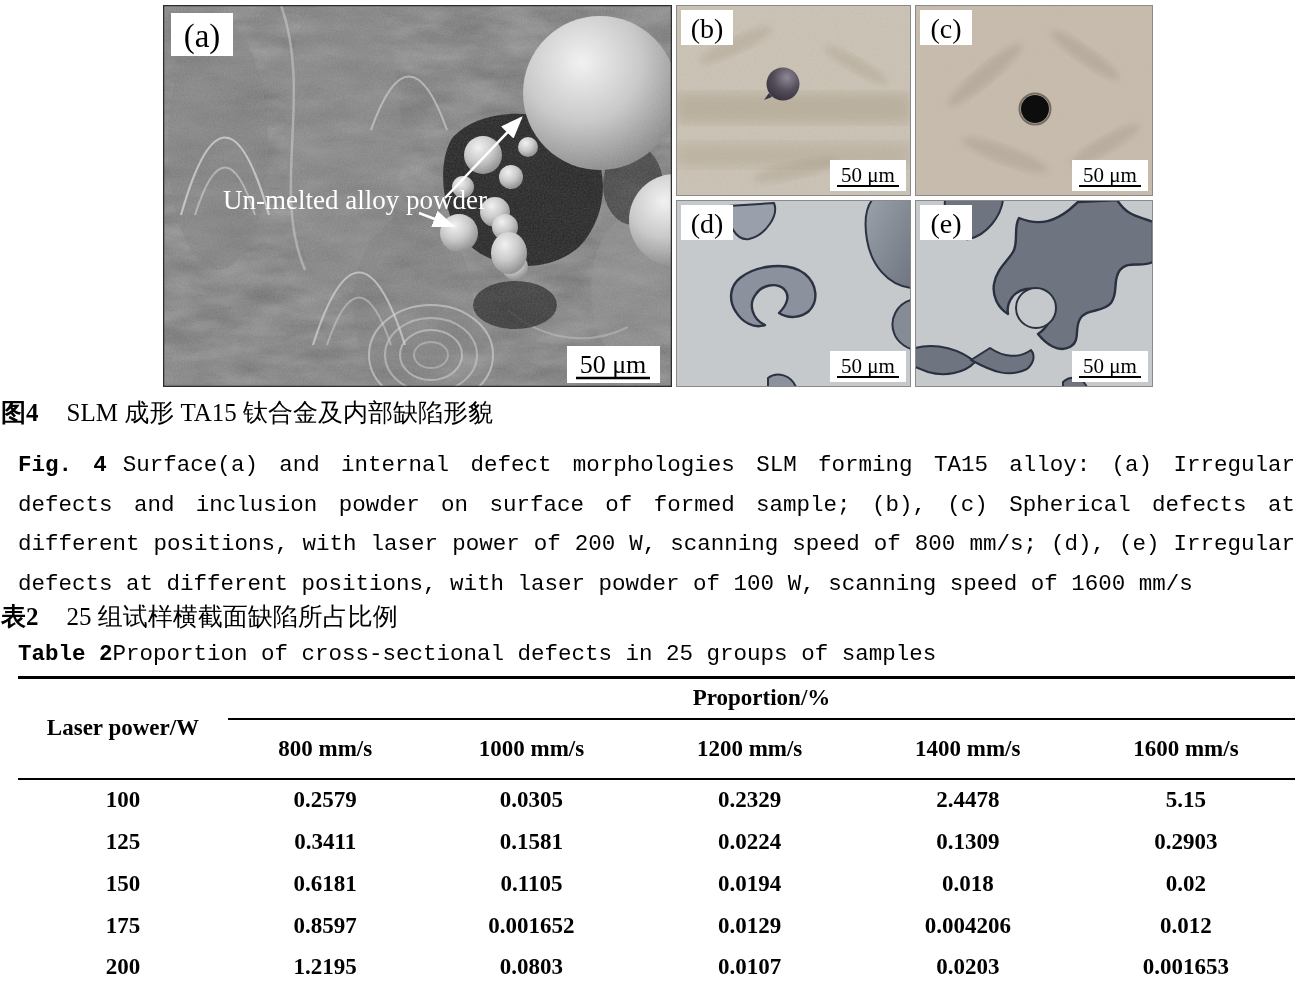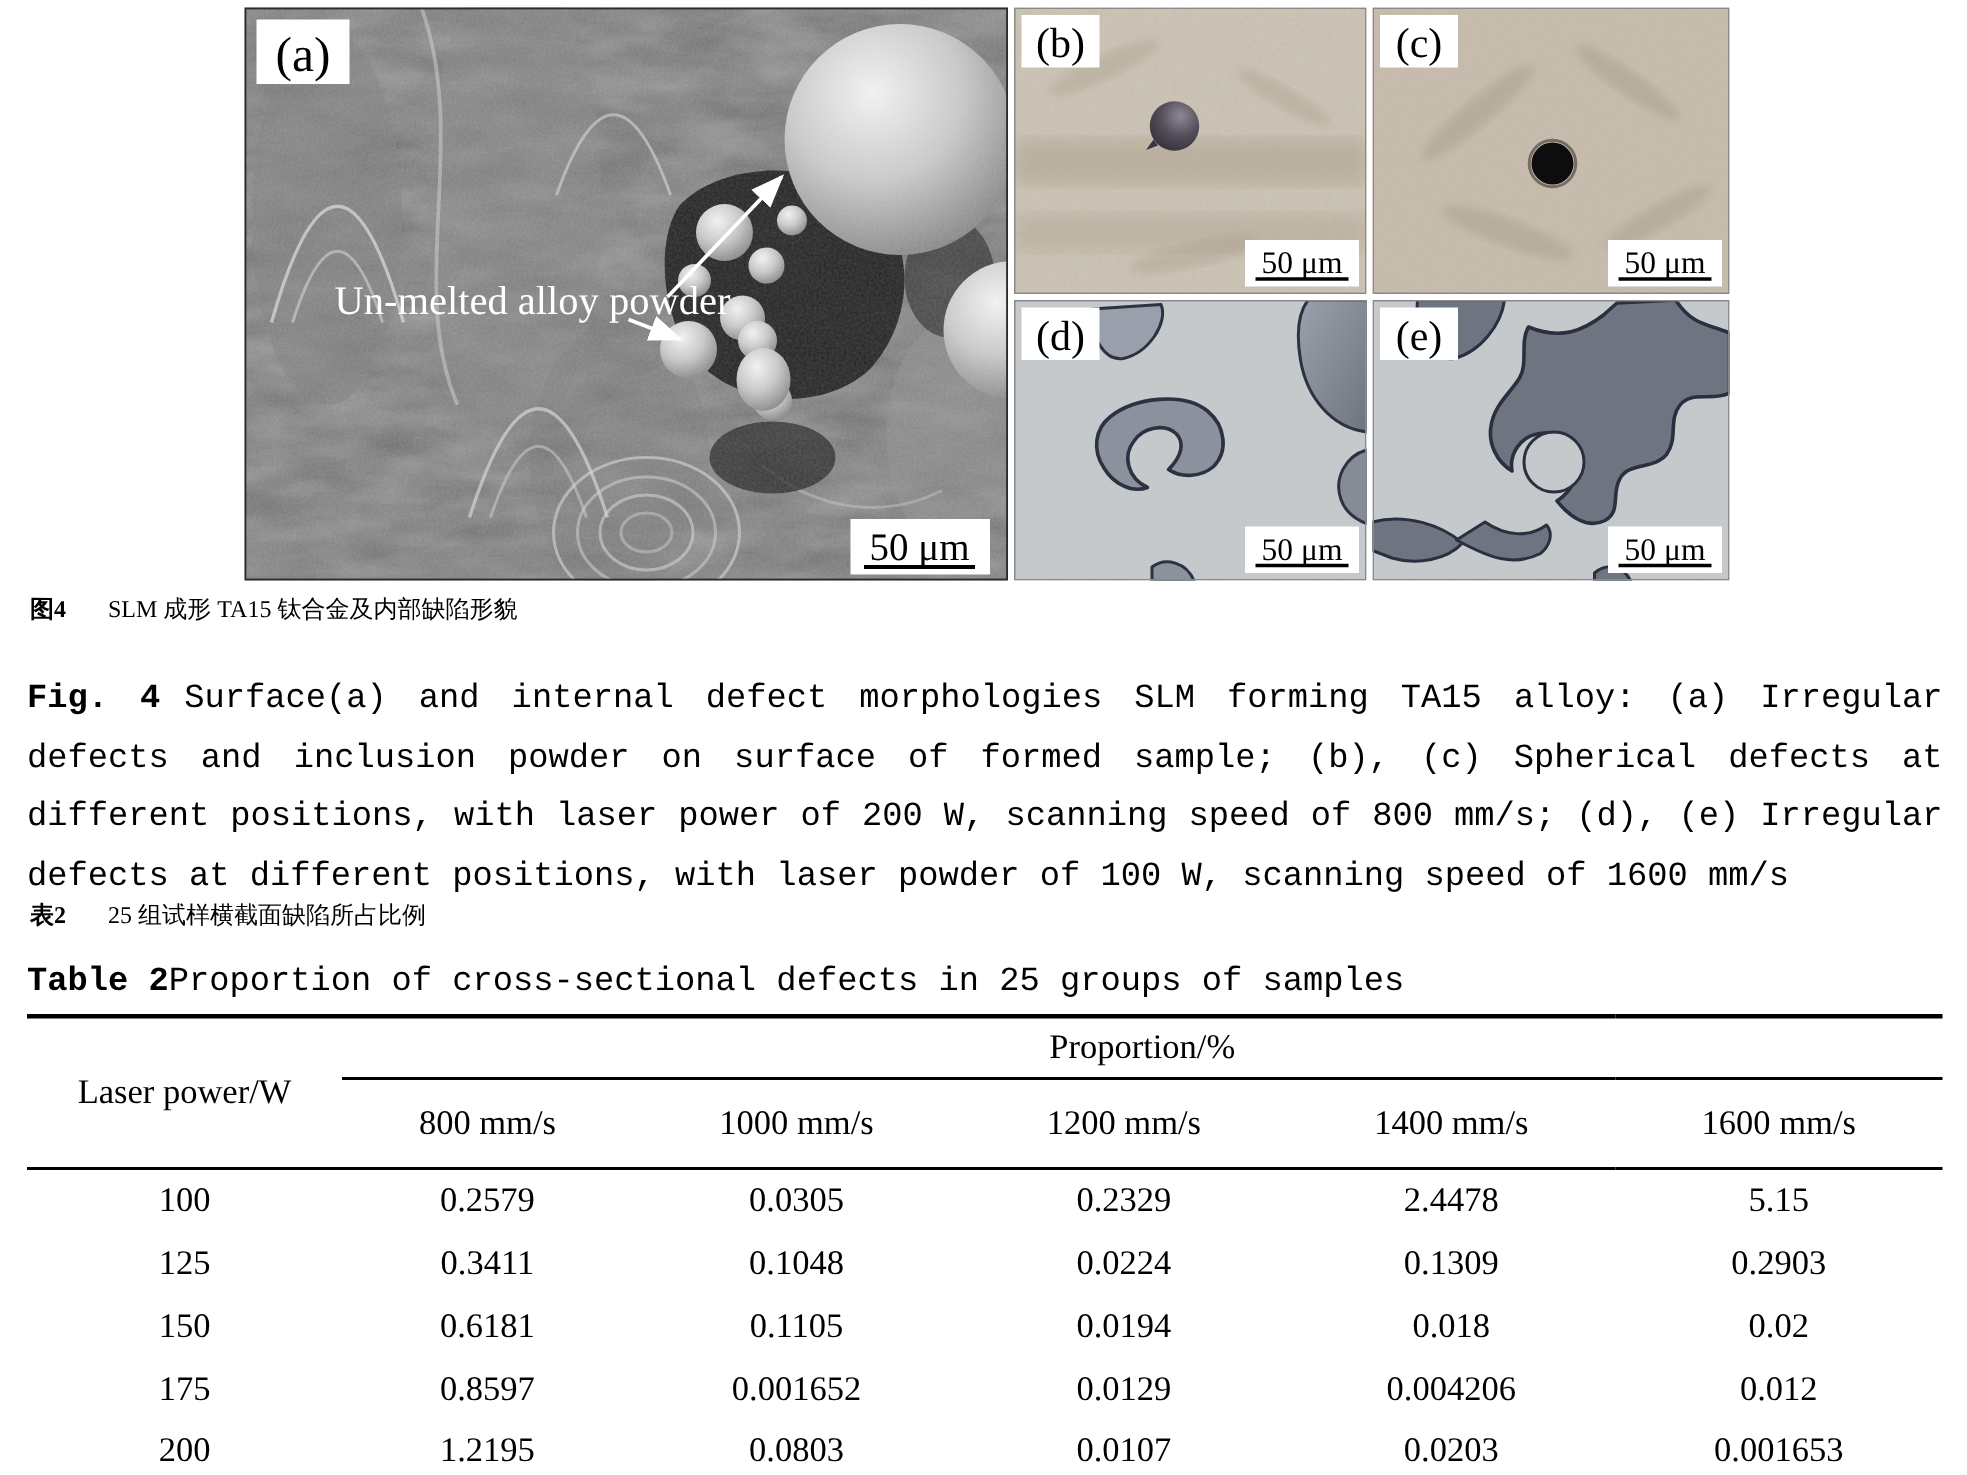--- a/index.html
+++ b/index.html
@@ -11,38 +11,38 @@
   .panel { position: absolute; }
   .panel svg { display: block; width: 100%; height: 100%; }
   #panel-a { left: 163px; top: 5px;  width: 509px; height: 382px; }
   #panel-b { left: 676px; top: 5px;  width: 235px; height: 191px; }
   #panel-c { left: 915px; top: 5px;  width: 238px; height: 191px; }
   #panel-d { left: 676px; top: 200px; width: 235px; height: 187px; }
   #panel-e { left: 915px; top: 200px; width: 238px; height: 187px; }
 
   svg text { font-family: "Liberation Serif", "DejaVu Serif", serif; }
 
-  .cap-zh { position: absolute; left: 20px; font-size: 16px; white-space: nowrap; }
+  .cap-zh { position: absolute; left: 1px; font-size: 25px; white-space: nowrap; }
   .cap-zh b { margin-right: 28px; }
   #fig-cap-zh { top: 396px; }
   #tab-cap-zh { top: 600px; }
 
   .cap-en { position: absolute; left: 18px; width: 1277px; font-size: 22.5px; font-family: Liberation Mono, monospace; }
   #fig-cap-en { top: 446px; line-height: 39.5px; text-align: justify; }
   #fig-cap-en b { margin-right: 16px; }
   #tab-cap-en { top: 641px; }
   #tab-cap-en b { margin-right: 0; }
 
   #defect-table-wrap { position: absolute; left: 18px; top: 676px; width: 1277px; }
   table.defects {
     width: 100%; border-collapse: collapse; font-size: 23px;
     border-top: 3.2px solid #000; border-bottom: 3.2px solid #000;
   }
   table.defects th, table.defects td {
-    font-weight: normal; text-align: center; vertical-align: middle; padding: 0;
+    font-weight: bold; text-align: center; vertical-align: middle; padding: 0;
   }
   th.corner { width: 210px; border-bottom: 2px solid #000; }
   th.group  { border-bottom: 2px solid #000; height: 41px; }
   tr.speeds th { border-bottom: 2px solid #000; height: 60px; }
   table.defects tbody td { height: 42px; text-align: center; }
 </style>
 </head>
 <body>
 
 <svg width="0" height="0" style="position:absolute" aria-hidden="true">
@@ -294,21 +294,21 @@
         <td>100</td>
         <td>0.2579</td>
         <td>0.0305</td>
         <td>0.2329</td>
         <td>2.4478</td>
         <td>5.15</td>
       </tr>
       <tr>
         <td>125</td>
         <td>0.3411</td>
-        <td>0.1048</td>
+        <td>0.1581</td>
         <td>0.0224</td>
         <td>0.1309</td>
         <td>0.2903</td>
       </tr>
       <tr>
         <td>150</td>
         <td>0.6181</td>
         <td>0.1105</td>
         <td>0.0194</td>
         <td>0.018</td>

